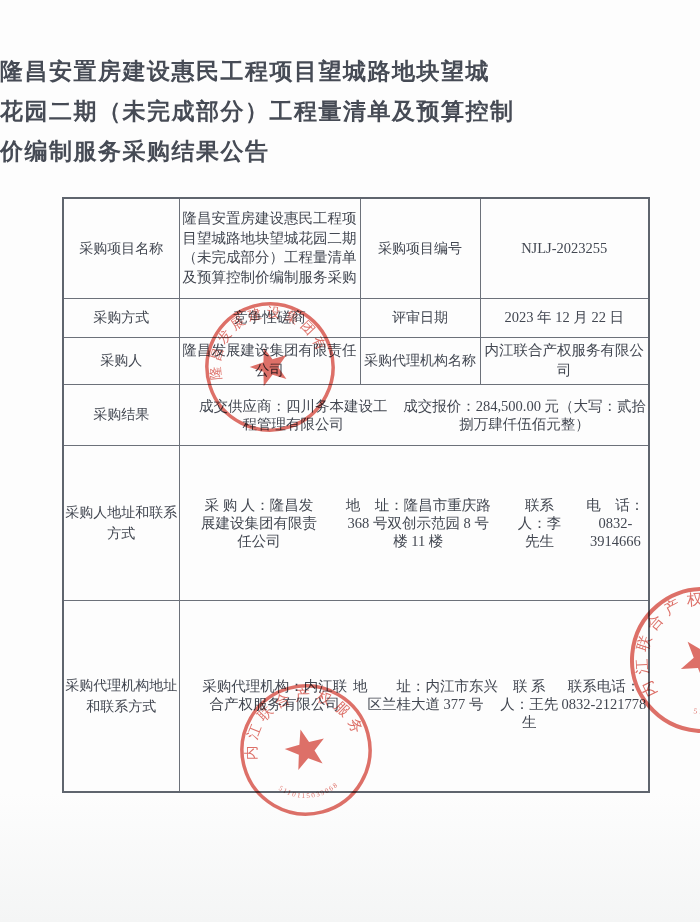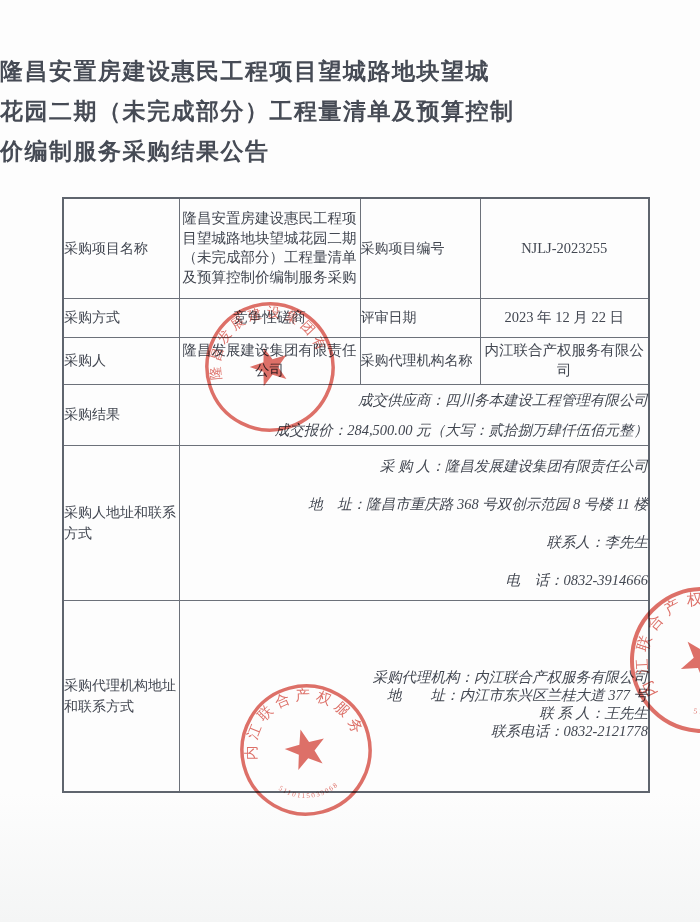--- a/index.html
+++ b/index.html
@@ -21,27 +21,27 @@
   #tbl{
     position:absolute;left:62px;top:197px;width:586px;
     border-collapse:collapse;table-layout:fixed;
     border:2px solid #5f656e;
     font-size:14.5px;color:#424751;
   }
   #tbl td{border:1.5px solid #6c717a;vertical-align:middle;padding:0;}
   #tbl .r1{height:100px;} #tbl .r2{height:39px;} #tbl .r3{height:47px;padding-left:36px;}
   #tbl .r4{height:61px;}  #tbl .r5{height:49px;} #tbl .r6{height:155px;}
   #tbl .r7{height:192px;}
-  td.lbl{font-size:14px;line-height:21px;padding:0 1px;}
+  td.lbl{font-size:14px;text-align:center;line-height:21px;padding:0 1px;}
   td.ctr{text-align:center;line-height:19.5px;}
   td.pad14{padding:0 14px;font-family:Liberation Serif, serif;}
   td.pad7{padding:0 7px;}
   td.padwide{padding:0 26px;}
-  .linesbox{display:flex;flex-direction:column;justify-content:center;
-    padding-left:18px;text-align:right;line-height:18px;font-style:italic;}
+  .linesbox{display:flex;flex-direction:row;justify-content:center;
+    padding-left:18px;text-align:center;line-height:18px;}
   .r4 .linesbox{gap:12px;}
   .r6 .linesbox{gap:20px;height:100%;}
   .r7 .linesbox{height:100%;justify-content:flex-start;padding-top:16px;box-sizing:border-box;}
   td.single{padding-left:18px;text-align:left;}
   
   .stamp{position:absolute;mix-blend-mode:multiply;opacity:.78;pointer-events:none;}
   .stamp circle{fill:none;stroke:#d6493f;}
   .stamp text{fill:#d6493f;font-family:"Liberation Serif", serif;}
   .stamp polygon{fill:#d6493f;}
   #stampA{left:200px;top:297px;}

